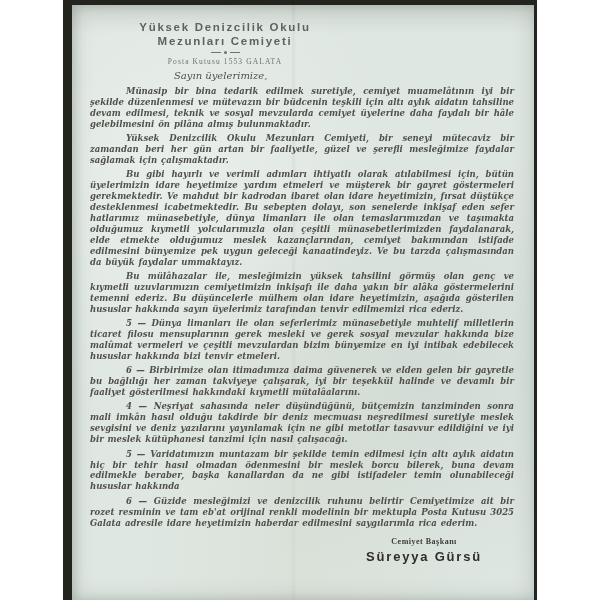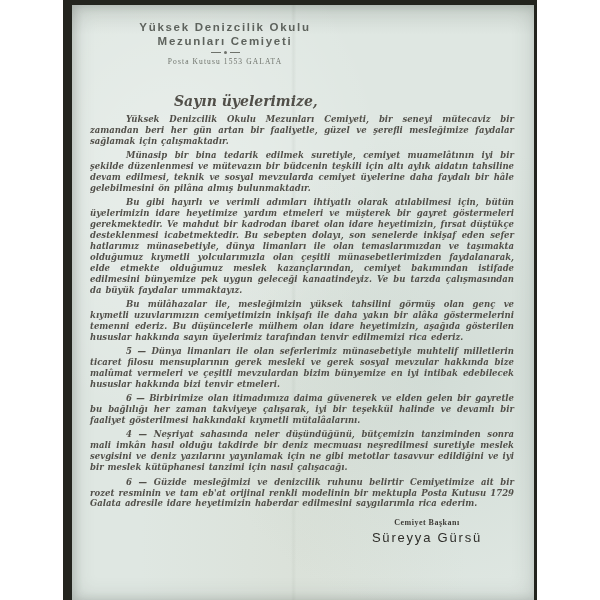--- a/index.html
+++ b/index.html
@@ -44,43 +44,43 @@
     font-weight:bold;font-size:11.5px;letter-spacing:1.7px;line-height:14px;
   }
   .ornament{display:flex;align-items:center;justify-content:center;gap:3px;margin:3px 0 3px;}
   .orn-line{width:10px;height:1px;background:#6e726b;}
   .orn-dot{width:3px;height:3px;background:#6e726b;border-radius:50%;}
   .address{
     font-family:"Liberation Serif", serif;
     font-size:7.5px;letter-spacing:1.1px;color:#6e726b;margin-top:2px;
   }
   .salutation{
-    margin:27px 0 5px 84px;
-    font-style:italic;font-weight:bold;font-size:14px;color:var(--ink);
+    margin:4px 0 5px 84px;
+    font-style:italic;font-weight:normal;font-size:10px;color:var(--ink);
   }
   .body p{
     margin:0 0 3.5px 0;
     font-style:italic;font-weight:bold;
     font-size:8.5px;line-height:10.9px;
     text-align:justify;text-indent:36px;
     word-spacing:1px;
     color:var(--ink);
   }
   .signature{
     align-self:flex-end;
     margin:5px 32px 0 0;
     text-align:center;
   }
   .sig-title{
     font-family:"Liberation Serif", serif;
     font-weight:bold;font-size:8px;letter-spacing:.5px;color:#3c3a35;
   }
   .sig-name{
     font-family:"Liberation Sans", sans-serif;
-    font-weight:normal;font-size:13px;letter-spacing:1.8px;
+    font-weight:bold;font-size:13px;letter-spacing:1.8px;
     color:var(--signature-ink);margin-top:3px;
   }
 </style>
 </head>
 <body>
 
 <div class="scan">
   <div class="paper">
 
     <div class="letterhead">
@@ -90,28 +90,29 @@
         <span class="orn-line"></span>
         <span class="orn-dot"></span>
         <span class="orn-line"></span>
       </div>
       <div class="address">Posta Kutusu 1553 GALATA</div>
     </div>
 
     <div class="salutation">Sayın üyelerimize,</div>
 
     <div class="body">
+      <p>Münasip bir bina tedarik edilmek suretiyle, cemiyet muamelâtının iyi bir şekilde düzenlenmesi ve mütevazın bir büdcenin teşkili için altı aylık aidatın tahsiline devam edilmesi, teknik ve sosyal mevzularda cemiyet üyelerine daha faydalı bir hâle gelebilmesini ön pilâna almış bulunmaktadır.</p>
       <p>Yüksek Denizcilik Okulu Mezunları Cemiyeti, bir seneyi mütecaviz bir zamandan beri her gün artan bir faaliyetle, güzel ve şerefli mesleğimize faydalar sağlamak için çalışmaktadır.</p>
-      <p>Münasip bir bina tedarik edilmek suretiyle, cemiyet muamelâtının iyi bir şekilde düzenlenmesi ve mütevazın bir büdcenin teşkili için altı aylık aidatın tahsiline devam edilmesi, teknik ve sosyal mevzularda cemiyet üyelerine daha faydalı bir hâle gelebilmesini ön pilâna almış bulunmaktadır.</p>
       <p>Bu gibi hayırlı ve verimli adımları ihtiyatlı olarak atılabilmesi için, bütün üyelerimizin idare heyetimize yardım etmeleri ve müşterek bir gayret göstermeleri gerekmektedir. Ve mahdut bir kadrodan ibaret olan idare heyetimizin, fırsat düştükçe desteklenmesi icabetmektedir. Bu sebepten dolayı, son senelerde inkişaf eden sefer hatlarımız münasebetiyle, dünya limanları ile olan temaslarımızdan ve taşımakta olduğumuz kıymetli yolcularımızla olan çeşitli münasebetlerimizden faydalanarak, elde etmekte olduğumuz meslek kazançlarından, cemiyet bakımından istifade edilmesini bünyemize pek uygun geleceği kanaatindeyiz. Ve bu tarzda çalışmasından da büyük faydalar ummaktayız.</p>
       <p>Bu mülâhazalar ile, mesleğimizin yüksek tahsilini görmüş olan genç ve kıymetli uzuvlarımızın cemiyetimizin inkişafı ile daha yakın bir alâka göstermelerini temenni ederiz. Bu düşüncelerle mülhem olan idare heyetimizin, aşağıda gösterilen hususlar hakkında sayın üyelerimiz tarafından tenvir edilmemizi rica ederiz.</p>
       <p>5 — Dünya limanları ile olan seferlerimiz münasebetiyle muhtelif milletlerin ticaret filosu mensuplarının gerek mesleki ve gerek sosyal mevzular hakkında bize malûmat vermeleri ve çeşitli mevzulardan bizim bünyemize en iyi intibak edebilecek hususlar hakkında bizi tenvir etmeleri.</p>
       <p>6 — Birbirimize olan itimadımıza daima güvenerek ve elden gelen bir gayretle bu bağlılığı her zaman takviyeye çalışarak, iyi bir teşekkül halinde ve devamlı bir faaliyet gösterilmesi hakkındaki kıymetli mütalâalarını.</p>
       <p>4 — Neşriyat sahasında neler düşündüğünü, bütçemizin tanziminden sonra mali imkân hasıl olduğu takdirde bir deniz mecmuası neşredilmesi suretiyle meslek sevgisini ve deniz yazılarını yayınlamak için ne gibi metotlar tasavvur edildiğini ve iyi bir meslek kütüphanesi tanzimi için nasıl çalışacağı.</p>
-      <p>6 — Güzide mesleğimizi ve denizcilik ruhunu belirtir Cemiyetimize ait bir rozet resminin ve tam eb'at orijinal renkli modelinin bir mektupla Posta Kutusu 1729 Galata adresile idare heyetimizin haberdar edilmesini saygılarımla rica ederim.</p>
+      <p>5 — Varidatımızın muntazam bir şekilde temin edilmesi için altı aylık aidatın hiç bir tehir hasıl olmadan ödenmesini bir meslek borcu bilerek, buna devam edilmekle beraber, başka kanallardan da ne gibi istifadeler temin olunabileceği hususlar hakkında</p>
+      <p>6 — Güzide mesleğimizi ve denizcilik ruhunu belirtir Cemiyetimize ait bir rozet resminin ve tam eb'at orijinal renkli modelinin bir mektupla Posta Kutusu 3025 Galata adresile idare heyetimizin haberdar edilmesini saygılarımla rica ederim.</p>
     </div>
 
     <div class="signature">
       <div class="sig-title">Cemiyet Başkanı</div>
       <div class="sig-name">Süreyya Gürsü</div>
     </div>
 
   </div>
 </div>
 

